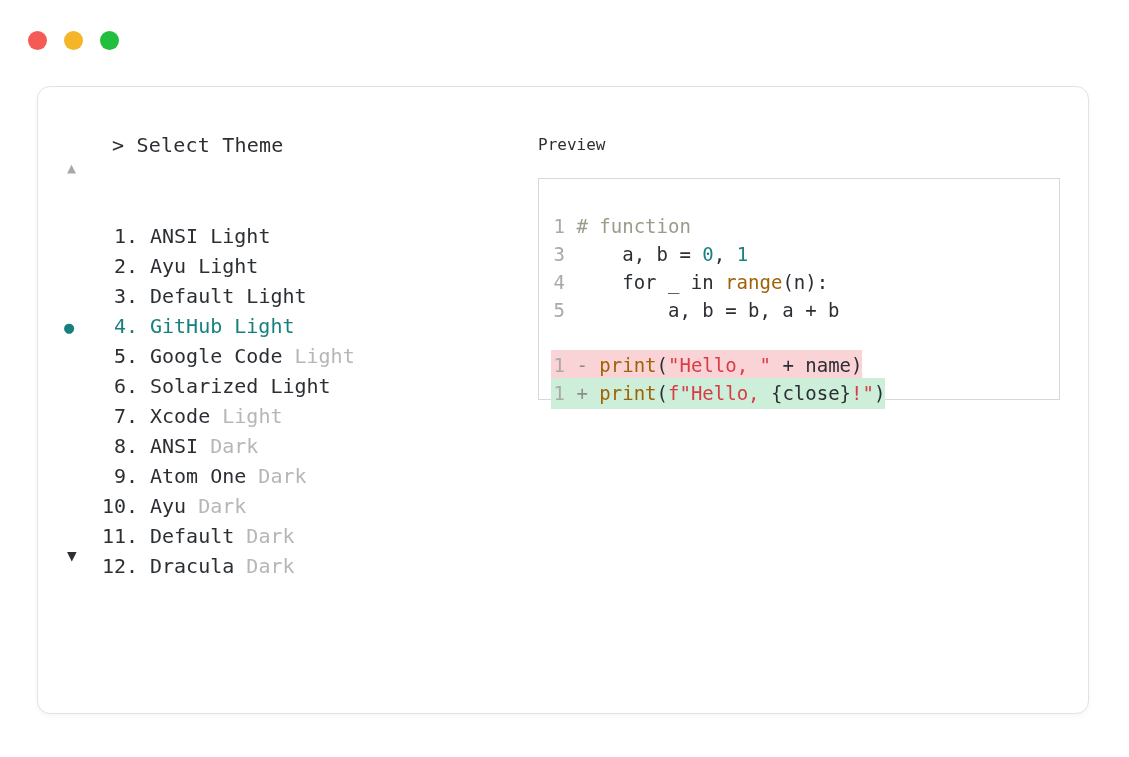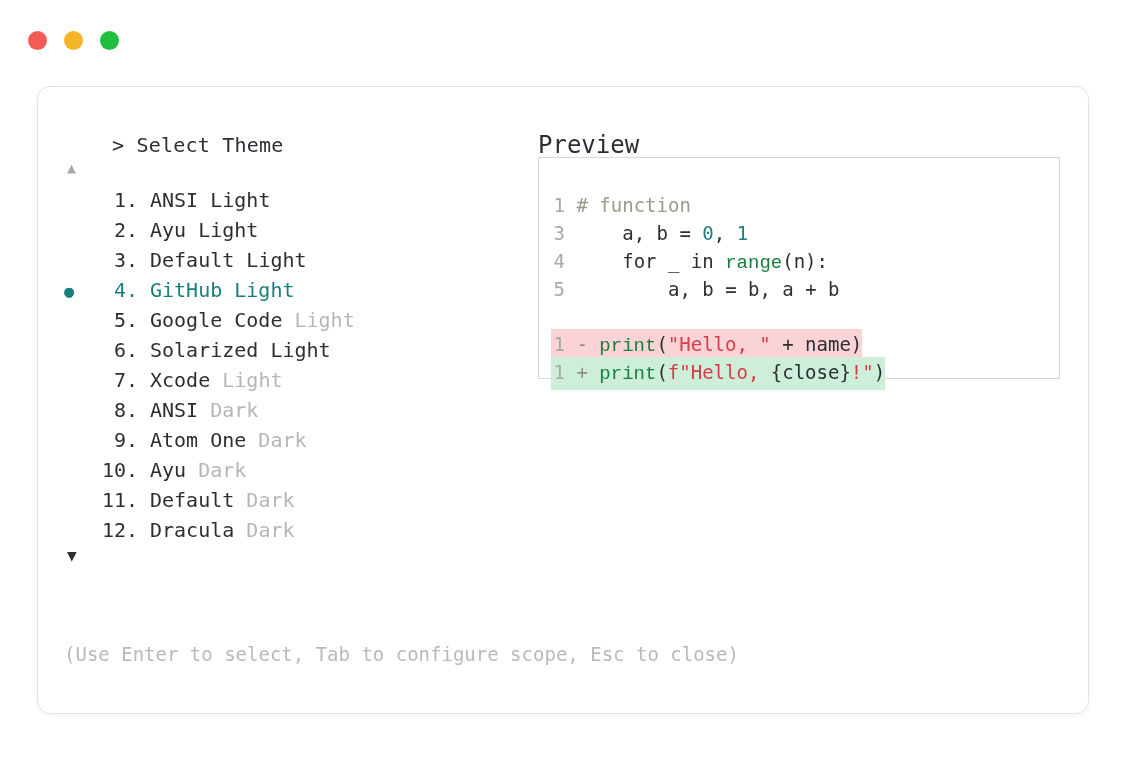--- a/index.html
+++ b/index.html
@@ -104,21 +104,21 @@
     font-size: 17px;
     color: transparent;
   }
   .theme-item.selected .bullet-cell { color: #17807e; }
   .index-cell {
     width: 48px;
     flex: 0 0 48px;
     text-align: right;
     white-space: pre;
   }
-  .name-cell { padding-left: 12px; }
+  .name-cell { padding-left: 12px; margin-top: 36px; }
   .variant-cell { padding-left: 0; }
   .variant-cell.dim { color: #b6b6b6; }
   .theme-item.selected .index-cell,
   .theme-item.selected .name-cell,
   .theme-item.selected .variant-cell {
     color: #17807e;
   }
 
   .hint {
     position: absolute;
@@ -130,25 +130,26 @@
   }
 
   
   .right-col {
     position: absolute;
     left: 500px;
     top: 46px;
     width: 528px;
   }
   .preview-label {
-    font-size: 24px;
+    font-size: 16px;
     color: #2b2f33;
     line-height: 24px;
   }
   .preview-panel {
+    margin-top: 21px;
     width: 522px;
     height: 222px;
     box-sizing: border-box;
     border: 1px solid #d8d8d8;
     background: #ffffff;
     position: relative;
   }
   .code-area {
     position: absolute;
     left: 12px;
@@ -166,21 +167,21 @@
     color: #a9a9a9;
     display: inline-block;
     width: 14px;
     text-align: right;
   }
 
   .tok-comment { color: #9b9b8a; }
   .tok-kw      { color: #2b2f33; }
   .tok-fn      { color: #b02a2a; }
   .tok-num     { color: #1b7f82; }
-  .tok-builtin { color: #15803d; font-family: Liberation Mono, monospace; }
+  .tok-builtin { color: #a16207; }
   .tok-str     { color: #d93b47; }
   .tok-plain   { color: #2b2f33; }
 
   .diff-block { margin-top: 26px; }
   .diff-line {
     font-size: 19px;
     line-height: 28px;
     height: 28px;
     white-space: pre;
     display: block;
@@ -222,21 +223,20 @@
           <li class="theme-item"><span class="bullet-cell">●</span><span class="index-cell">8.</span><span class="name-cell">ANSI</span><span class="variant-cell dim"> Dark</span></li>
           <li class="theme-item"><span class="bullet-cell">●</span><span class="index-cell">9.</span><span class="name-cell">Atom One</span><span class="variant-cell dim"> Dark</span></li>
           <li class="theme-item"><span class="bullet-cell">●</span><span class="index-cell">10.</span><span class="name-cell">Ayu</span><span class="variant-cell dim"> Dark</span></li>
           <li class="theme-item"><span class="bullet-cell">●</span><span class="index-cell">11.</span><span class="name-cell">Default</span><span class="variant-cell dim"> Dark</span></li>
           <li class="theme-item"><span class="bullet-cell">●</span><span class="index-cell">12.</span><span class="name-cell">Dracula</span><span class="variant-cell dim"> Dark</span></li>
         </ul>
 
       <div class="scroll-arrow down">▼</div>
     </div>
 
-    <div class="hint">(Use Enter to select, Tab to configure scope, Esc to close)</div>
 
     <div class="right-col">
       <div class="preview-label">Preview</div>
       <div class="preview-panel">
         <div class="code-area">
           <div id="code-block">
               <div class="code-line"><span class="ln">1</span> <span class="tok-comment"># function</span></div>
               <div class="code-line"><span class="ln">3</span> <span class="tok-plain">    a, b = </span><span class="tok-num">0</span><span class="tok-plain">, </span><span class="tok-num">1</span></div>
               <div class="code-line"><span class="ln">4</span> <span class="tok-plain">    for _ in </span><span class="tok-builtin">range</span><span class="tok-plain">(n):</span></div>
               <div class="code-line"><span class="ln">5</span> <span class="tok-plain">        a, b = b, a + b</span></div>

